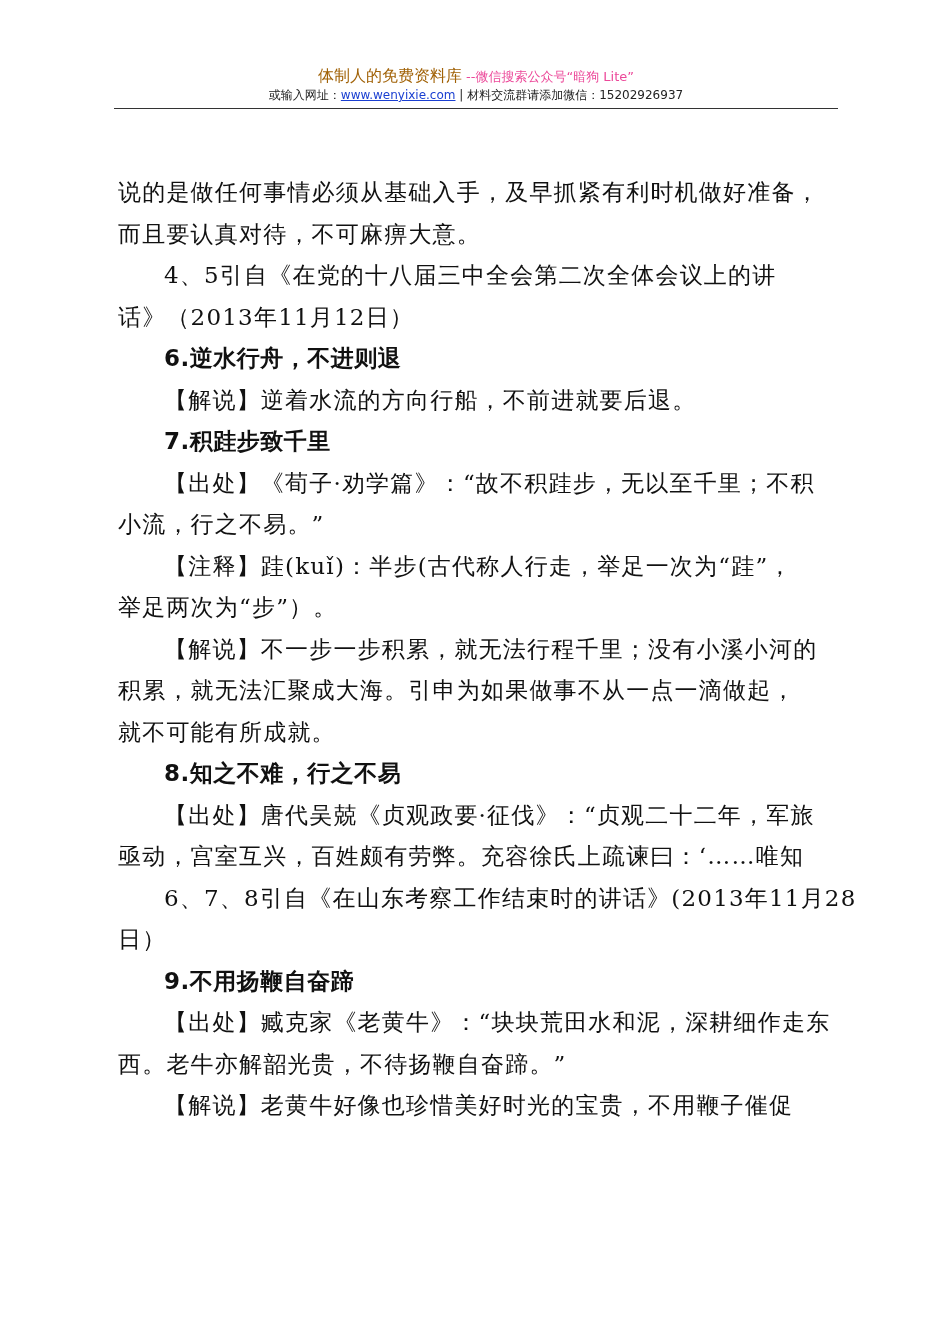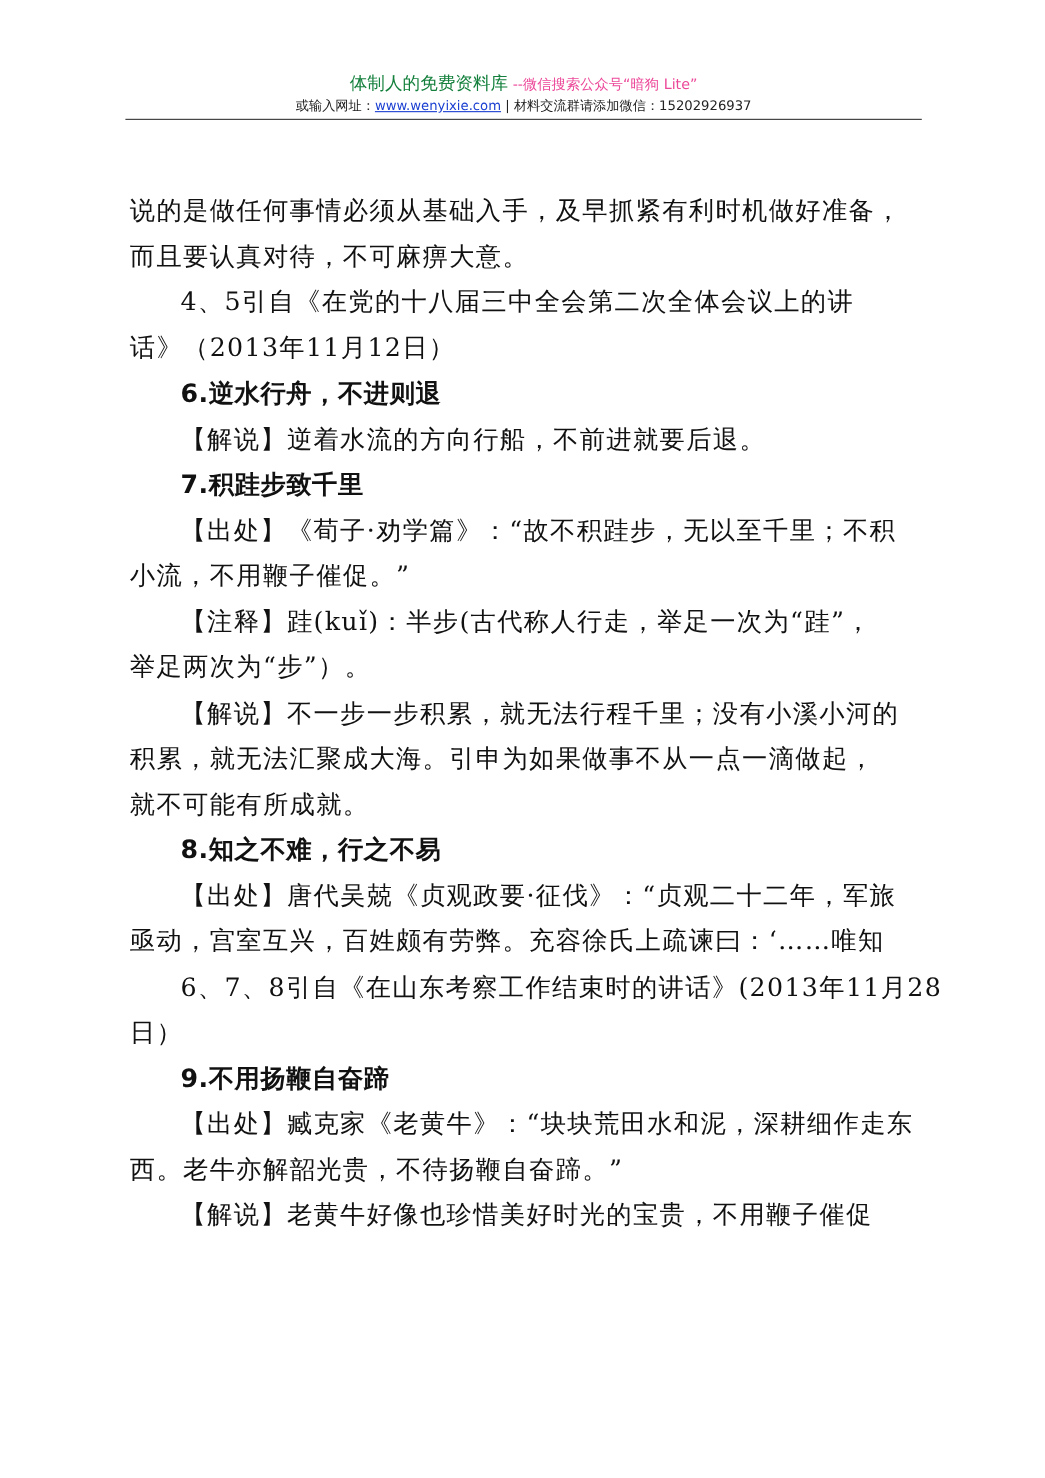--- a/index.html
+++ b/index.html
@@ -1,21 +1,21 @@
 <!DOCTYPE html>
 <html><head>
 <meta charset="utf-8">
 <style>
   html, body { margin: 0; padding: 0; background: #ffffff; }
   body { width: 950px; height: 1344px; position: relative; overflow: hidden;
          font-family: "DejaVu Serif", "Liberation Serif", serif; color: #111; }
   .header { position: absolute; left: 114px; top: 66px; width: 724px; text-align: center;
             font-family: "DejaVu Sans", "Liberation Sans", sans-serif; }
   .h1 { font-size: 15px; line-height: 20px; white-space: nowrap; }
-  .h1 .brand { color: #15803d; font-size: 16px; }
+  .h1 .brand { color: #a16207; font-size: 16px; }
   .h1 .sub { color: #ec4899; font-size: 13px; }
   .h2 { font-size: 12px; line-height: 16px; color: #222; white-space: nowrap; }
   .h2 a { color: #1a3fd1; text-decoration: underline; margin-top: 16px; }
   .rule { position: absolute; left: 114px; top: 108px; width: 724px; height: 0;
           border-top: 1.5px solid #333; }
   .body { position: absolute; left: 118px; top: 172px; width: 712px; }
   .p { font-size: 23px; line-height: 41.5px; letter-spacing: 1.2px; margin: 0; white-space: nowrap; }
   .ind { padding-left: 46px; }
   .bold { font-weight: bold; font-family: "DejaVu Sans", "Liberation Sans", sans-serif; letter-spacing: 0.5px; }
 </style>
@@ -34,21 +34,21 @@
 
 <div class="body" id="doc-body">
     <p class="p">说的是做任何事情必须从基础入手，及早抓紧有利时机做好准备，</p>
     <p class="p">而且要认真对待，不可麻痹大意。</p>
     <p class="p ind">4、5引自《在党的十八届三中全会第二次全体会议上的讲</p>
     <p class="p">话》（2013年11月12日）</p>
     <p class="p ind bold">6.逆水行舟，不进则退</p>
     <p class="p ind">【解说】逆着水流的方向行船，不前进就要后退。</p>
     <p class="p ind bold">7.积跬步致千里</p>
     <p class="p ind">【出处】《荀子·劝学篇》：“故不积跬步，无以至千里；不积</p>
-    <p class="p">小流，不用鞭子催促。”</p>
+    <p class="p">小流，行之不易。”</p>
     <p class="p ind">【注释】跬(kuǐ)：半步(古代称人行走，举足一次为“跬”，</p>
     <p class="p">举足两次为“步”）。</p>
     <p class="p ind">【解说】不一步一步积累，就无法行程千里；没有小溪小河的</p>
     <p class="p">积累，就无法汇聚成大海。引申为如果做事不从一点一滴做起，</p>
     <p class="p">就不可能有所成就。</p>
     <p class="p ind bold">8.知之不难，行之不易</p>
     <p class="p ind">【出处】唐代吴兢《贞观政要·征伐》：“贞观二十二年，军旅</p>
     <p class="p">亟动，宫室互兴，百姓颇有劳弊。充容徐氏上疏谏曰：‘……唯知</p>
     <p class="p ind">6、7、8引自《在山东考察工作结束时的讲话》(2013年11月28</p>
     <p class="p">日）</p>

